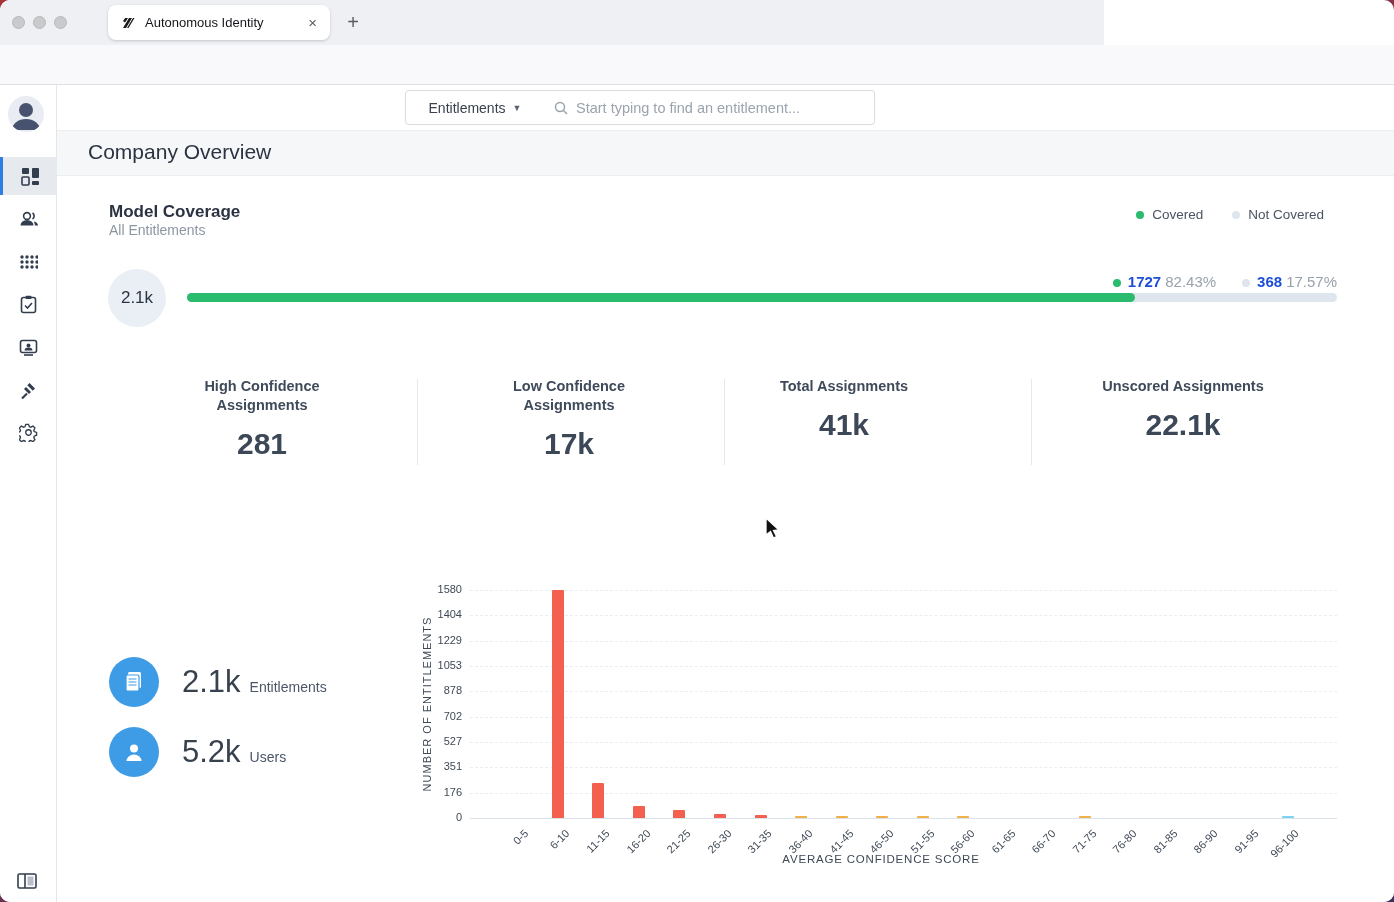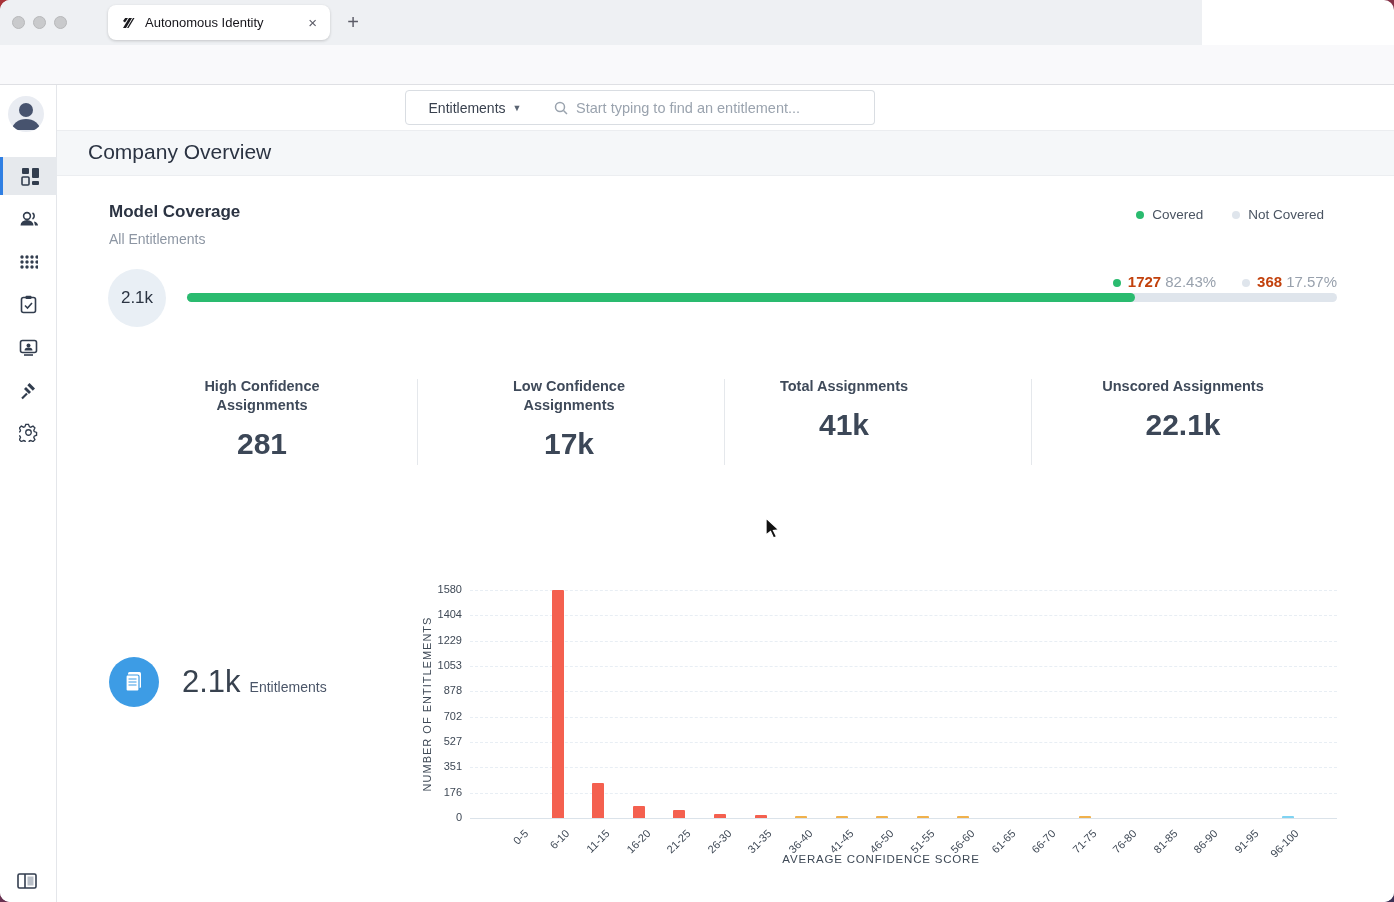--- a/index.html
+++ b/index.html
@@ -1,21 +1,21 @@
 <!DOCTYPE html>
 <html><head>
 <meta charset="utf-8">
 <style>
   * { margin:0; padding:0; box-sizing:border-box; }
   html,body { width:1394px; height:902px; overflow:hidden; }
   body { font-family:"Liberation Sans", sans-serif; background:linear-gradient(160deg,#a83238 0%,#6d3150 60%,#3c3156 100%); }
   .window { position:absolute; inset:0; border-radius:10px; overflow:hidden; background:#fff; }
 
   
-  .tabstrip { position:absolute; left:0; top:0; width:1202px; height:45px; background:#eef0f3; }
+  .tabstrip { position:absolute; left:0; top:0; width:1104px; height:45px; background:#eef0f3; }
   .traffic { position:absolute; top:16px; width:13px; height:13px; border-radius:50%; background:#c9cacc; border:0.5px solid #b7b8ba; }
   .tab { position:absolute; left:108px; top:5px; width:222px; height:35px; background:#fff; border-radius:8px; box-shadow:0 1px 3px rgba(0,0,0,.18); display:flex; align-items:center; padding:0 10px 0 12px; }
   .tab-title { font-size:13px; color:#15141a; flex:1; margin-left:9px; white-space:nowrap; overflow:hidden; }
   .tab-close { font-size:15px; color:#5b5b66; cursor:default; padding:0 3px; }
   .newtab { position:absolute; left:341px; top:11px; font-size:20px; color:#5b5b66; width:24px; height:24px; text-align:center; line-height:22px; }
   .toolbar { position:absolute; left:0; top:45px; width:1394px; height:40px; background:#f9f9fb; border-bottom:1px solid #dfe0e4; }
   .navicon { position:absolute; top:51px; font-size:17px; color:#4a4a52; width:26px; text-align:center; }
   .urlbar { position:absolute; left:262px; top:49px; width:910px; height:32px; background:#f0f0f4; border-radius:6px; display:flex; align-items:center; padding:0 8px; }
   .urltext { font-size:14px; color:#5b5b66; margin-left:8px; white-space:nowrap; }
   .urltext b { color:#15141a; font-weight:600; }
@@ -35,29 +35,29 @@
   .scope-btn { position:absolute; left:348px; top:5px; width:140px; height:35px; background:#fff; border:1px solid #d9dde2; border-radius:4px 0 0 4px; font-size:14px; color:#39414e; display:flex; align-items:center; justify-content:center; gap:7px; }
   .scope-caret { font-size:9px; color:#5a6472; }
   .searchbox { position:absolute; left:487px; top:5px; width:331px; height:35px; background:#fff; border:1px solid #d9dde2; border-left:none; border-radius:0 4px 4px 0; display:flex; align-items:center; padding:16px 10px; }
   .searchbox input { border:none; outline:none; flex:1; font-size:14.5px; color:#39414e; font-family:"Liberation Sans",sans-serif; margin-left:8px; background:transparent; }
   .searchbox input::placeholder { color:#9aa3ae; }
 
   .titleband { position:absolute; left:0; top:46px; width:1337px; height:45px; background:#f5f7f9; border-bottom:1px solid #eceef1; }
   .page-title { position:absolute; left:31px; top:9px; font-size:21px; color:#2b3342; font-weight:500; }
 
   .sec-title { font-size:17px; font-weight:700; color:#2b3342; }
-  .sec-sub { font-size:14px; color:#8d96a3; margin-top:9px; }
+  .sec-sub { font-size:14px; color:#8d96a3; }
 
   
   .mc-head { position:absolute; left:52px; top:117px; }
   .legend { position:absolute; top:122px; right:70px; display:flex; gap:29px; align-items:center; }
   .legend-item { display:flex; align-items:center; gap:8px; font-size:13.5px; color:#4a5462; }
   .dot { width:8px; height:8px; border-radius:50%; display:inline-block; }
   .mini-stats { position:absolute; top:188px; right:57px; display:flex; gap:26px; align-items:center; font-size:15px; }
-  .mini-stats .cnt { color:#c2410c; font-weight:700; margin:0 4px 12px 7px; }
+  .mini-stats .cnt { color:#1d4ed8; font-weight:700; margin:0 4px 12px 7px; }
   .mini-stats .pct { color:#98a1ad; }
   .total-circle { position:absolute; left:51px; top:184px; width:58px; height:58px; border-radius:50%; background:#e9eff5; display:flex; align-items:center; justify-content:center; font-size:17px; color:#2b3442; }
   .progress { position:absolute; left:130px; top:208px; width:1150px; height:9px; border-radius:5px; background:#dfe5ec; }
   .progress-fill { height:9px; border-radius:5px; background:#2abb6f; }
 
   .stats-row { position:absolute; left:0; top:292px; width:1337px; height:90px; }
   .stat-col { position:absolute; top:0; width:306px; text-align:center;font-weight:bold; }
   .stat-label { font-size:14.5px; color:#3f4a5a; line-height:1.3; max-width:170px; margin:0 auto; }
   .stat-value { font-size:30px; color:#3c4757; margin-top:12px; }
   .stat-sep { position:absolute; top:2px; width:1px; height:86px; background:#e5e8ec; }
@@ -286,20 +286,30 @@
           <rect x="3" y="5" width="13" height="16" rx="1.5" fill="#fff" stroke="#3d9ce5" stroke-width="1.2"></rect>
           <g stroke="#3d9ce5" stroke-width="1">
               <line x1="5.5" y1="9" x2="13.5" y2="9"></line>
               <line x1="5.5" y1="12" x2="13.5" y2="12"></line>
               <line x1="5.5" y1="15" x2="13.5" y2="15"></line>
             </g>
         </svg>
       </div>
       <span class="dist-num">2.1k</span>
       <span class="dist-lbl">Entitlements</span>
+    </div>
+    <div class="dist-stat" style="top:642px">
+      <div class="blue-circle">
+        <svg width="22" height="22" viewBox="0 0 22 22">
+          <circle cx="11" cy="7.5" r="4" fill="#fff"></circle>
+          <path d="M3.5 20 a7.5 6.5 0 0 1 15 0 Z" fill="#fff"></path>
+        </svg>
+      </div>
+      <span class="dist-num">5.2k</span>
+      <span class="dist-lbl">Users</span>
     </div>
 
     <div class="chart">
       <div style="position:absolute; inset:0;">
           <div class="gridline solid" style="top: 235px;"></div>
           <div class="ytick" style="top: 228px;">0</div>
           <div class="gridline" style="top: 209.603px;"></div>
           <div class="ytick" style="top: 202.603px;">176</div>
           <div class="gridline" style="top: 184.349px;"></div>
           <div class="ytick" style="top: 177.349px;">351</div>

